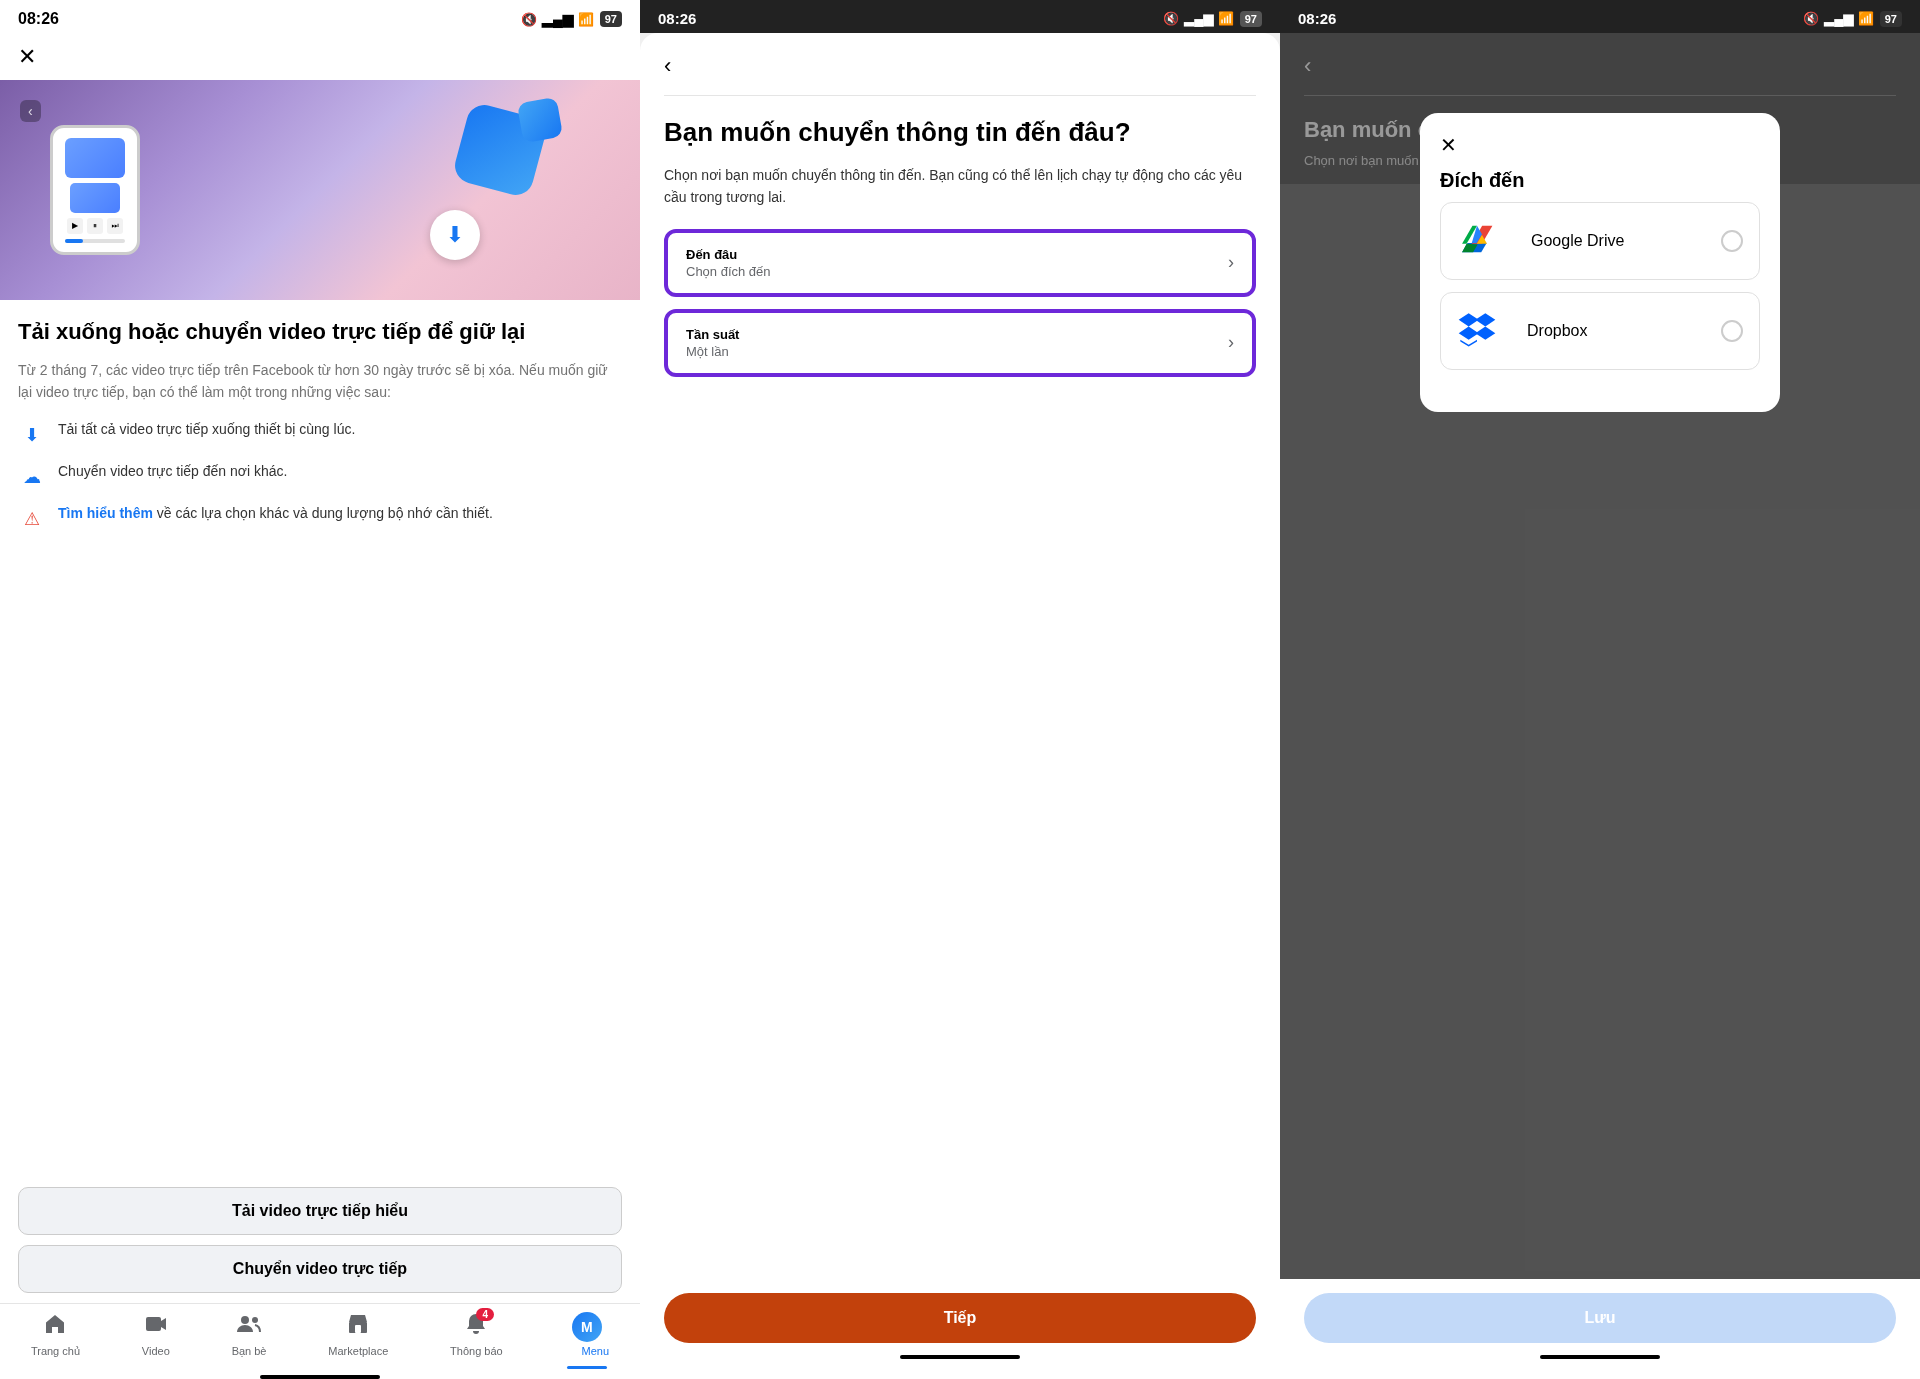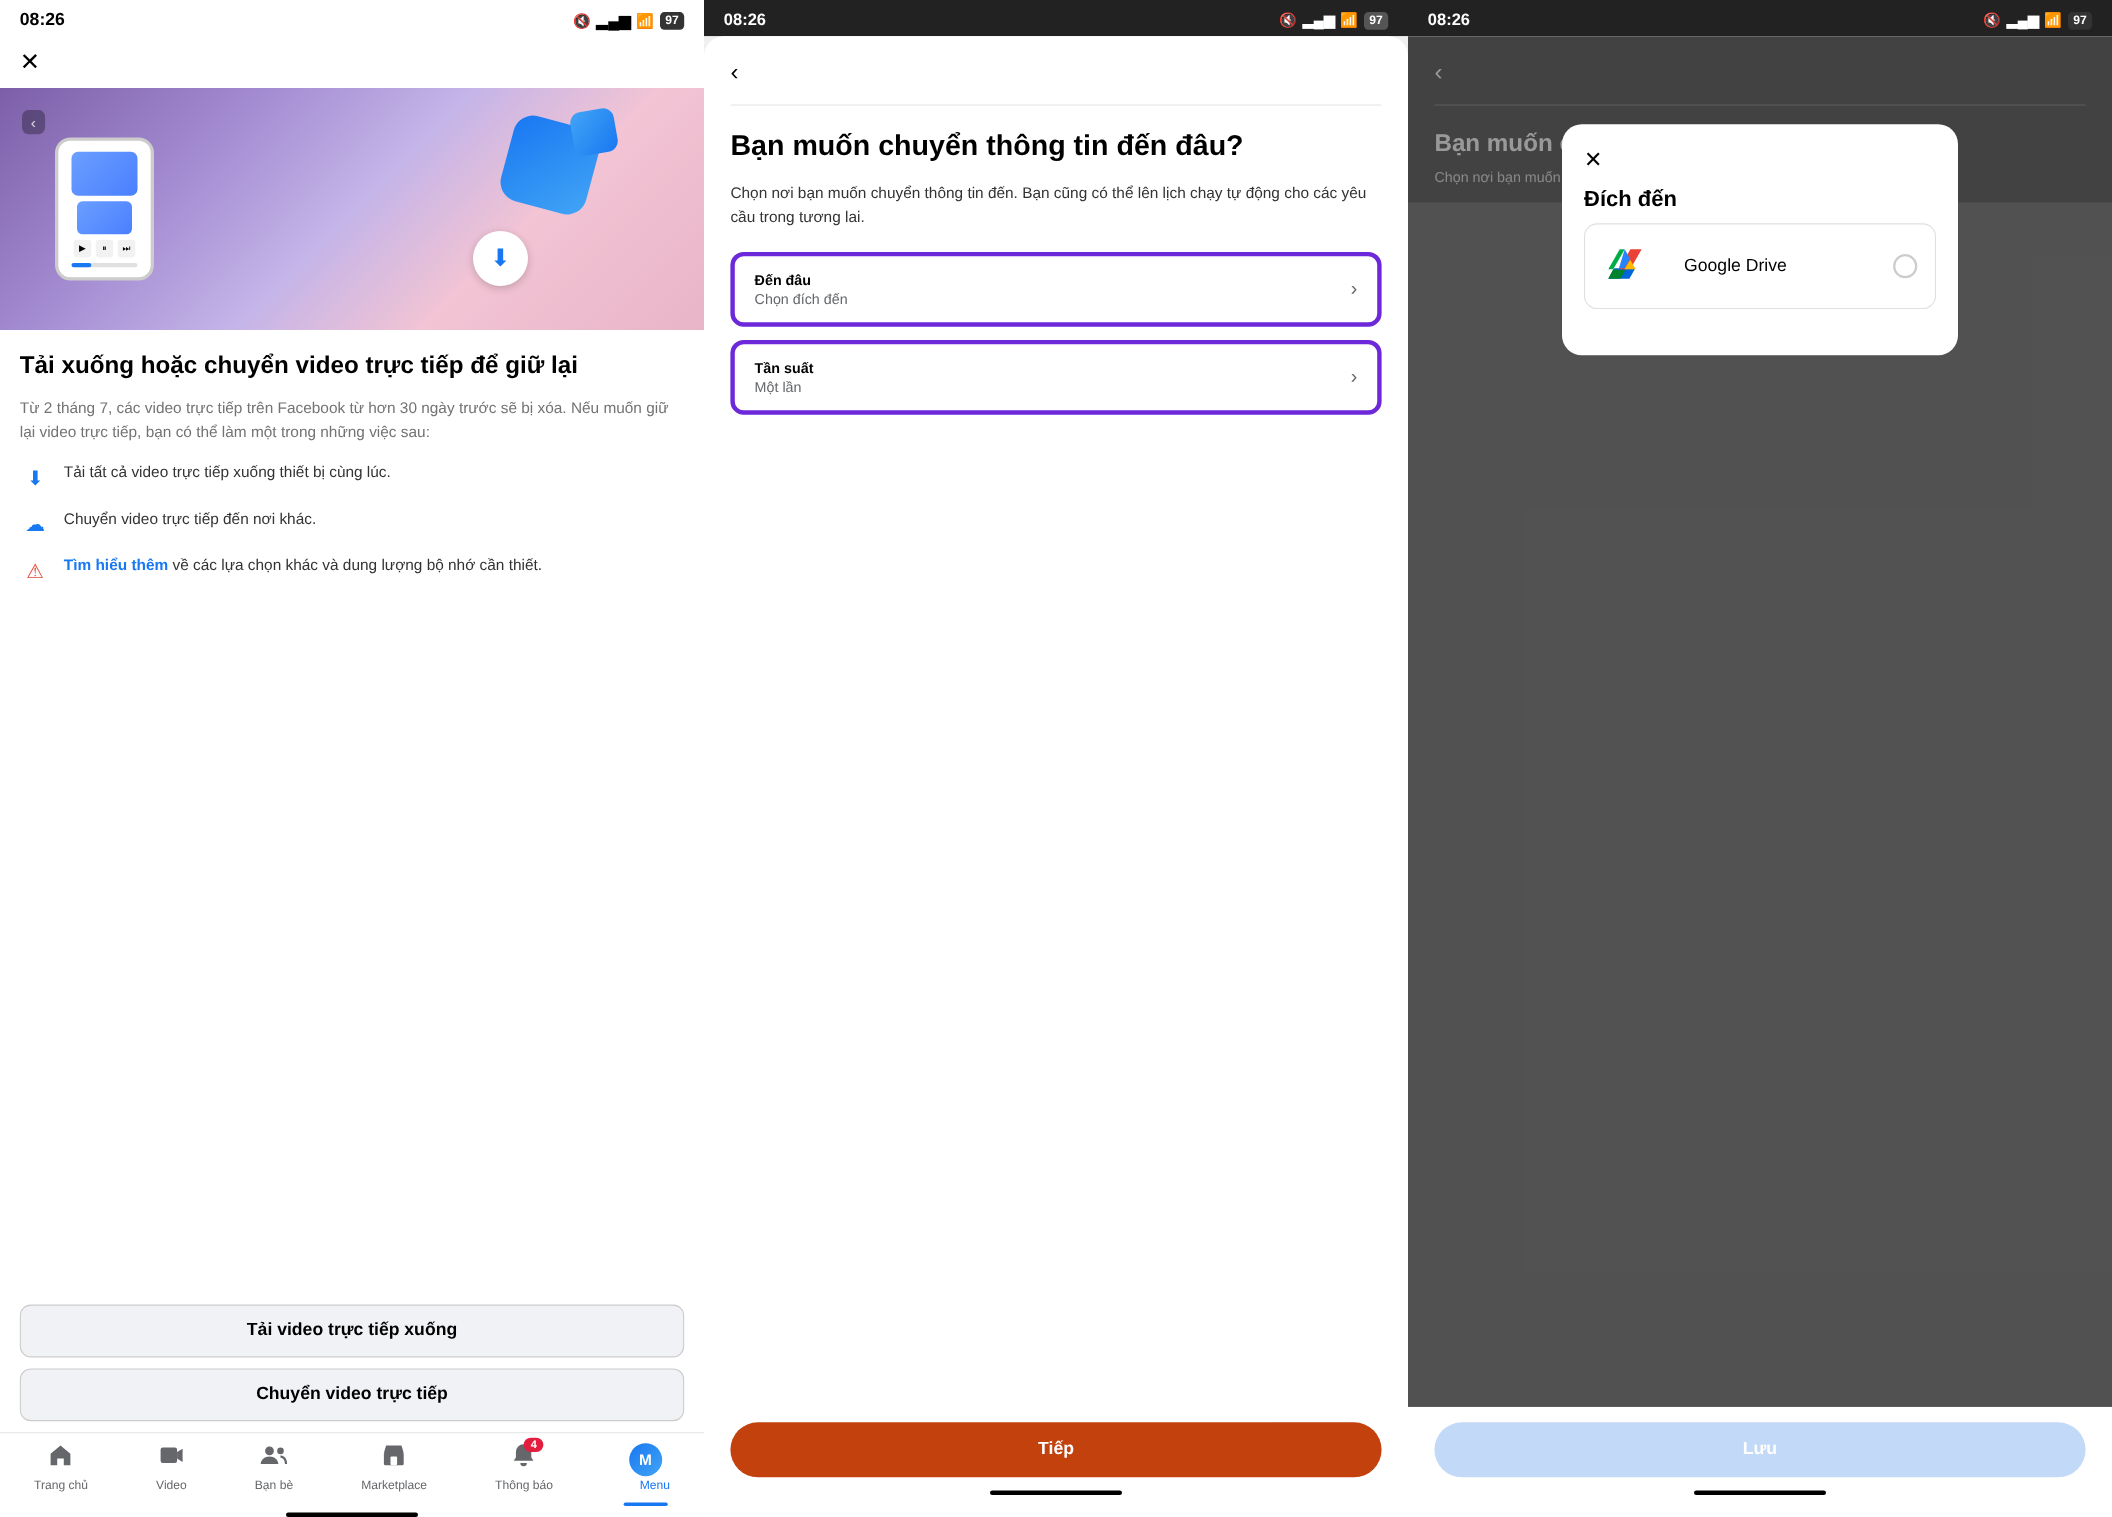--- a/index.html
+++ b/index.html
@@ -512,21 +512,21 @@
 
     <div class="panel1-item">
       <div class="icon-circle" style="color:#e74c3c;">⚠</div>
       <span>
         <span class="link-text">Tìm hiểu thêm</span> về các lựa chọn khác và dung lượng bộ nhớ cần thiết.
       </span>
     </div>
   </div>
 
   <div class="panel1-buttons">
-    <button class="btn-outline">Tải video trực tiếp xuống</button>
+    <button class="btn-outline">Tải video trực tiếp hiểu</button>
     <button class="btn-outline">Chuyển video trực tiếp</button>
   </div>
 
   <div class="bottom-nav">
     <div class="nav-item">
       <span class="nav-icon">
         <svg width="24" height="24" viewBox="0 0 24 24" fill="none">
             <path d="M3 10.5L12 3l9 7.5V21H15v-6H9v6H3V10.5z" fill="#65676b"></path>
           </svg>
       </span>
@@ -663,20 +663,34 @@
                 <path d="M24 8l5.94 10.24-6.18 10.5H17.7z" fill="#2684FC"></path>
                 <path d="M35.7 29.74H23.76l6.18-10.5L36.08 29.74z" fill="#FFBA00"></path>
               </svg>
             </div>
             <span class="service-name">Google Drive</span>
           </div>
           <div class="radio-btn"></div>
         </div>
 
         
+        <div class="service-option">
+          <div class="service-option-left">
+            <div>
+              <svg class="dropbox-svg" viewBox="0 0 48 48" xmlns="http://www.w3.org/2000/svg">
+                <path d="M14 5L2 13l12 8L2 29l12 8 12-8-12-8 12-8z" fill="#0061FE"></path>
+                <path d="M34 5l-12 8 12 8 12-8z" fill="#0061FE"></path>
+                <path d="M22 29l12 8 12-8-12-8z" fill="#0061FE"></path>
+                <path d="M24 37l-10 6-10-6v2l10 6 10-6z" fill="#0061FE"></path>
+              </svg>
+            </div>
+            <span class="service-name">Dropbox</span>
+          </div>
+          <div class="radio-btn"></div>
+        </div>
       </div>
     </div>
   </div>
 
   <div class="panel3-bottom">
     <button class="btn-primary-disabled-p3">Lưu</button>
     <div class="home-bar" style="margin-top:12px;"></div>
   </div>
 </div>
 

